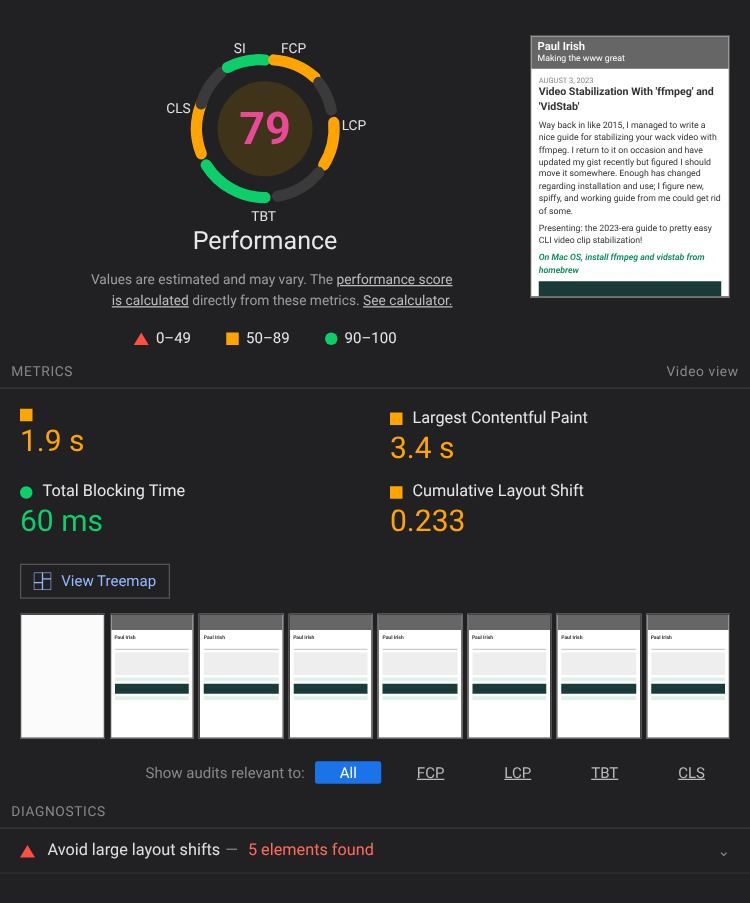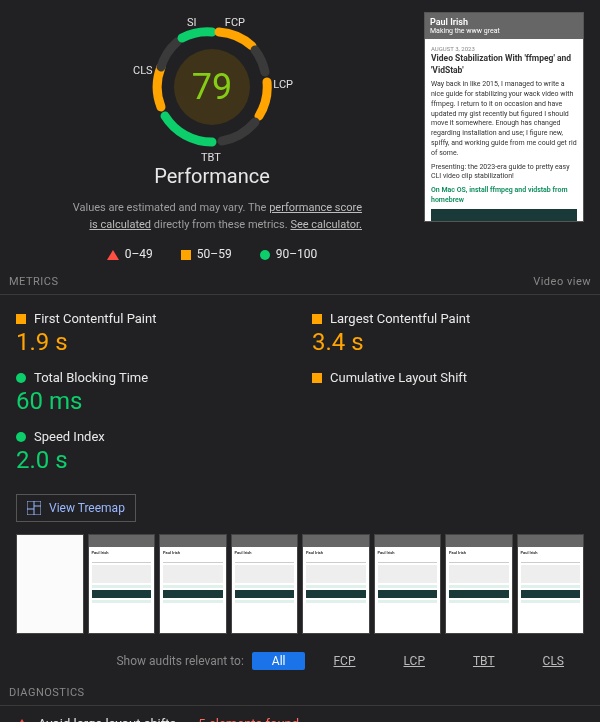--- a/index.html
+++ b/index.html
@@ -7,41 +7,42 @@
     background: #212124;
     color: #e8e8e8;
     font-family: -apple-system, BlinkMacSystemFont, "Segoe UI", Roboto, Arial, sans-serif;
     font-size: 13px;
     width: 600px;
   }
   .top {
     display: flex;
     padding: 12px 16px 8px 16px;
     gap: 16px;
+    margin-top: 16px;
   }
   .gauge-wrap {
     flex: 1;
     display: flex;
     flex-direction: column;
     align-items: center;
   }
   .gauge {
     position: relative;
     width: 150px;
     height: 150px;
   }
   .gauge .score {
     position: absolute;
     inset: 0;
     display: flex;
     align-items: center;
     justify-content: center;
     font-size: 36px;
-    color: #84cc16;
-    font-weight: 400;
+    color: #ec4899;
+    font-weight: 700;
     text-align: right;
   }
   .gauge-label {
     position: absolute;
     font-size: 11px;
     color: #e0e0e0;
   }
   .perf-title {
     font-size: 20px;
     margin-top: 2px;
@@ -95,21 +96,21 @@
     height: 210px;
     color: #333;
     font-size: 7px;
     overflow: hidden;
   }
   .preview .tb { background: #666; color: #fff; padding: 4px 5px; }
   .preview .tb .nm { font-size: 9px; font-weight: 600; }
   .preview .body { padding: 6px; line-height: 1.4; }
   .preview .body h2 { font-size: 8.5px; font-weight: 700; margin-bottom: 3px; }
   .preview .body .dt { font-size: 6px; color: #888; }
-  .preview .link { color: #0b8b5c; font-weight: 600; margin-top: 4px; }
+  .preview .link { color: #0b8b5c; font-weight: 600; margin-top: 4px; font-style: italic; }
   .preview .codebox { background: #1a3a3a; height: 16px; margin: 3px 0; }
 
   .section-header {
     display: flex;
     justify-content: space-between;
     align-items: center;
     padding: 6px 9px;
     font-size: 11px;
     color: #888;
     letter-spacing: 0.5px;
@@ -240,21 +241,21 @@
       <span class="gauge-label" style="bottom:-2px; left:64px;">TBT</span>
       <span class="gauge-label" style="top:52px; left:-4px;">CLS</span>
       <div class="score">79</div>
     </div>
     <div class="perf-title">Performance</div>
     <div class="estimate">
       <span>Values are estimated and may vary. The </span><a href="#">performance score is calculated</a><span> directly from these metrics. </span><a href="#">See calculator.</a>
     </div>
     <div class="legend">
       <span><span class="tri"></span><span>0–49</span></span>
-      <span><span class="sq"></span><span>50–59</span></span>
+      <span><span class="sq"></span><span>50–89</span></span>
       <span><span class="ci"></span><span>90–100</span></span>
     </div>
   </div>
 
   <div class="preview">
     <div class="tb">
       <div class="nm">Paul Irish</div>
       <div>Making the www great</div>
     </div>
     <div class="body">
@@ -271,21 +272,20 @@
 
 <div class="section-header">
   <span>METRICS</span>
   <span class="expand">Video view</span>
 </div>
 
 <div class="metrics">
   <div class="metric">
     <div class="row1">
         <span class="icon-sq"></span>
-        <span>First Contentful Paint</span>
       </div>
     <div class="val avg">1.9 s</div>
   </div>
   <div class="metric">
     <div class="row1">
         <span class="icon-sq"></span>
         <span>Largest Contentful Paint</span>
       </div>
     <div class="val avg">3.4 s</div>
   </div>
@@ -294,27 +294,21 @@
         <span class="icon-ci"></span>
         <span>Total Blocking Time</span>
       </div>
     <div class="val good">60 ms</div>
   </div>
   <div class="metric">
     <div class="row1">
         <span class="icon-sq"></span>
         <span>Cumulative Layout Shift</span>
       </div>
-  </div>
-  <div class="metric">
-    <div class="row1">
-        <span class="icon-ci"></span>
-        <span>Speed Index</span>
-      </div>
-    <div class="val good">2.0 s</div>
+    <div class="val avg">0.233</div>
   </div>
 </div>
 
 <div class="treemap-btn">
   <svg viewBox="0 0 14 14">
       <rect x="0" y="0" width="14" height="14" fill="none" stroke="#9ab8ff"></rect>
       <line x1="7" y1="0" x2="7" y2="14" stroke="#9ab8ff"></line>
       <line x1="0" y1="8" x2="7" y2="8" stroke="#9ab8ff"></line>
       <line x1="7" y1="5" x2="14" y2="5" stroke="#9ab8ff"></line>
     </svg>

